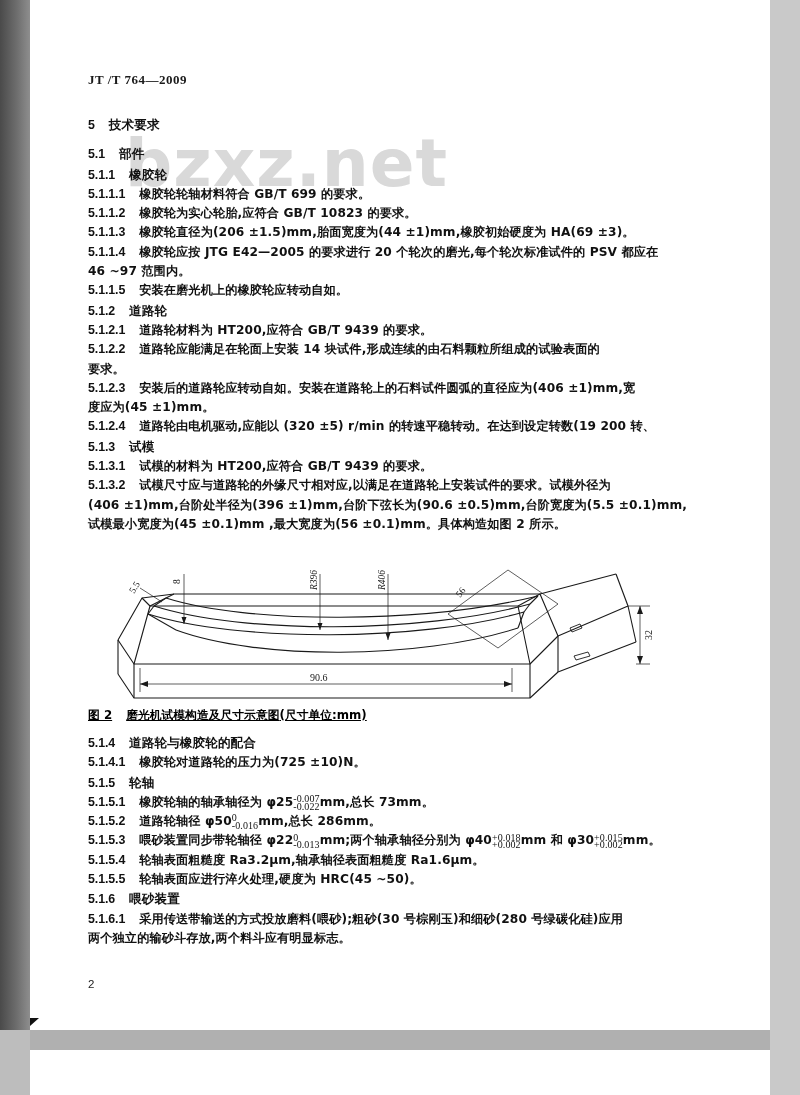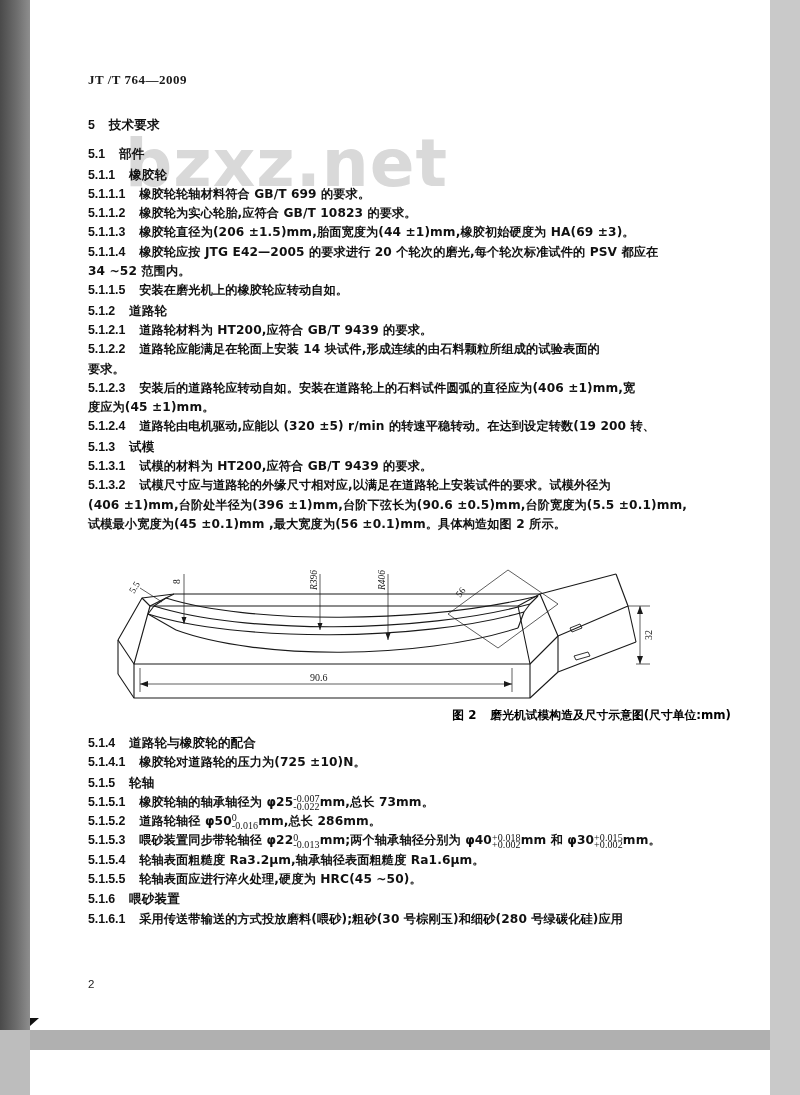--- a/index.html
+++ b/index.html
@@ -135,25 +135,26 @@
   
   .figure-wrap {
     left: 58px;
     top: 568px;
     width: 628px;
     height: 170px;
     z-index: 2;
   }
   .fig-caption {
     position: absolute;
-    left: 15px;
+    left: 0;
     top: 140px;
     width: 628px;
-    text-align: right;
+    text-align: left;
     font-size: 12px;
+    text-decoration: underline;
   }
   .fig-caption .zh { font-size: 11.8px; }
   .page-number {
     position: absolute;
     left: 58px;
     top: 978px;
     font-family: "Liberation Sans", sans-serif;
     font-size: 11.5px;
     color: #222;
   }
@@ -197,21 +198,21 @@
       <div class="line">
         <span class="num">5.1.1.2</span><span class="indent-gap"></span><span class="zh">橡胶轮为实心轮胎,应符合 GB/T 10823 的要求。</span>
       </div>
       <div class="line">
         <span class="num">5.1.1.3</span><span class="indent-gap"></span><span class="zh">橡胶轮直径为(206 ±1.5)mm,胎面宽度为(44 ±1)mm,橡胶初始硬度为 HA(69 ±3)。</span>
       </div>
       <div class="line">
         <span class="num">5.1.1.4</span><span class="indent-gap"></span><span class="zh">橡胶轮应按 JTG E42—2005 的要求进行 20 个轮次的磨光,每个轮次标准试件的 PSV 都应在</span>
       </div>
       <div class="line">
-        <span class="zh">34 ~52 范围内。</span>
+        <span class="zh">46 ~97 范围内。</span>
       </div>
       <div class="line">
         <span class="num">5.1.1.5</span><span class="indent-gap"></span><span class="zh">安装在磨光机上的橡胶轮应转动自如。</span>
       </div>
 
       <div class="line heading">
         <span class="num">5.1.2</span><span class="indent-gap"></span><span class="zh">道路轮</span>
       </div>
       <div class="line">
         <span class="num">5.1.2.1</span><span class="indent-gap"></span><span class="zh">道路轮材料为 HT200,应符合 GB/T 9439 的要求。</span>
@@ -363,20 +364,23 @@
       <div class="line">
         <span class="num">5.1.5.5</span><span class="indent-gap"></span><span class="zh">轮轴表面应进行淬火处理,硬度为 HRC(45 ~50)。</span>
       </div>
 
       <div class="line heading">
         <span class="num">5.1.6</span><span class="indent-gap"></span><span class="zh">喂砂装置</span>
       </div>
       <div class="line">
         <span class="num">5.1.6.1</span><span class="indent-gap"></span><span class="zh">采用传送带输送的方式投放磨料(喂砂);粗砂(30 号棕刚玉)和细砂(280 号绿碳化硅)应用</span>
       </div>
+      <div class="line">
+        <span class="zh">两个独立的输砂斗存放,两个料斗应有明显标志。</span>
+      </div>
     </div>
 
     <div class="page-number">2</div>
   </div>
 </div>
 
 <div class="corner-mark"></div>
 <div class="page-next"></div>
 
 </body></html>

